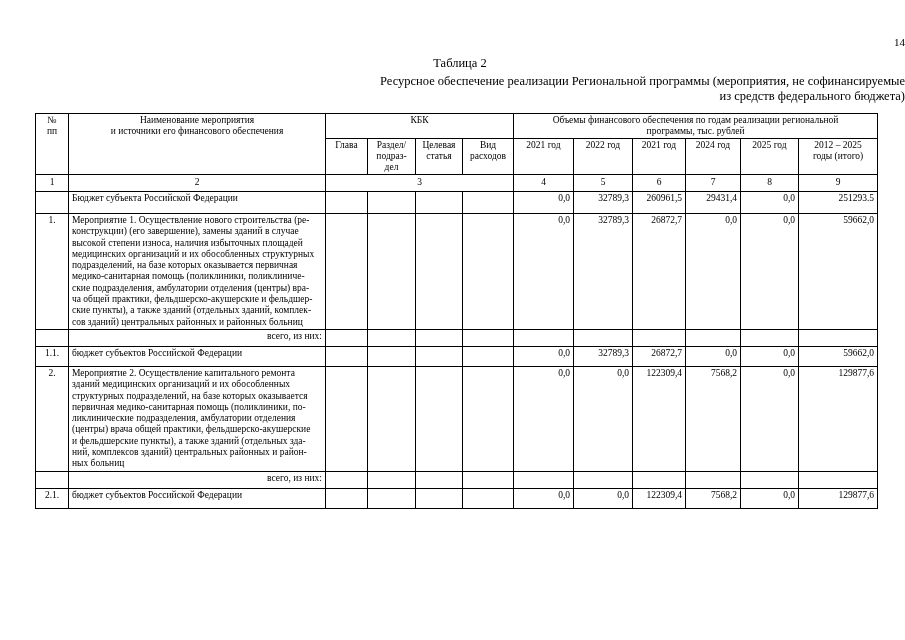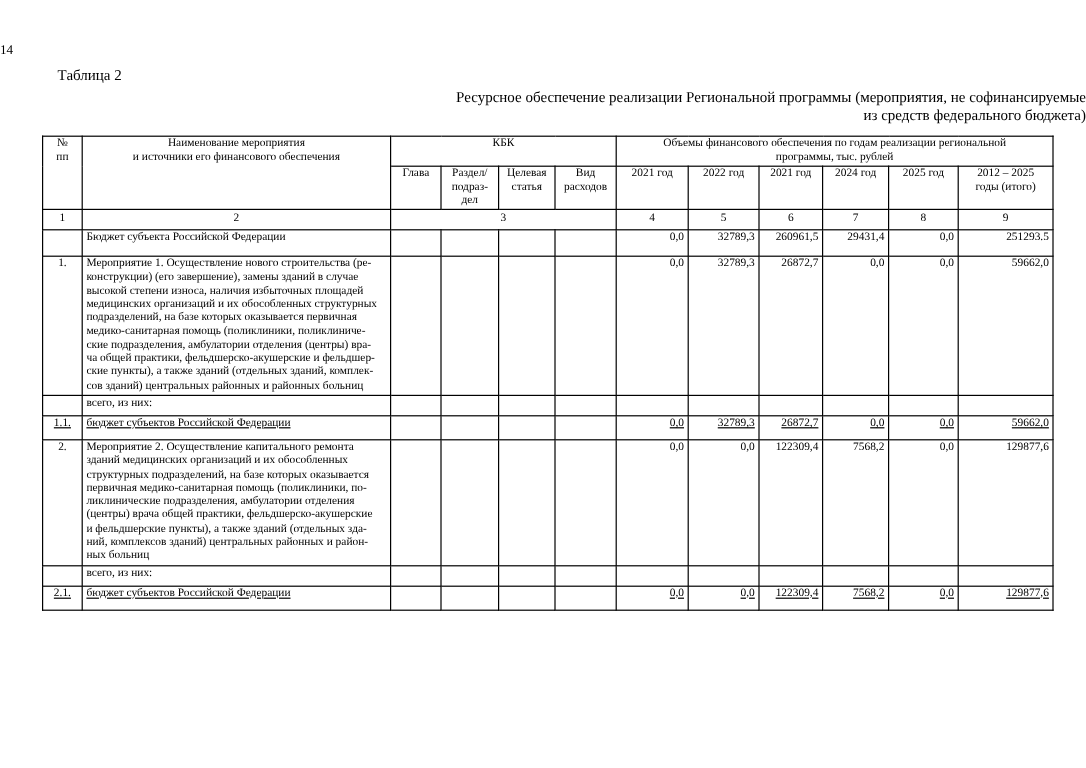--- a/index.html
+++ b/index.html
@@ -7,26 +7,26 @@
   body { font-family: "Liberation Serif", "DejaVu Serif", serif; color: #000; }
   .page {
     position: relative;
     width: 905px;
     height: 640px;
     background: #fff;
     margin: 0 auto;
     overflow: hidden;
   }
   .page-number {
-    text-align: left;
+    text-align: right;
     padding-top: 36px;
     font-size: 11px;
   }
   .table-caption-label {
-    text-align: left;
+    text-align: center;
     padding-right: 33px;
     font-size: 12.5px;
     margin-top: 8px;
     margin-left: 48px;
   }
   .doc-title {
     text-align: right;
     font-size: 12.5px;
     line-height: 15px;
     margin-top: 3px;
@@ -51,22 +51,22 @@
   .pre { white-space: pre-line; }
   th.hc { text-align: center; vertical-align: middle; line-height: 11px; }
   th.top { vertical-align: top; }
   tr.h1 th { height: 24px; }
   tr.h2 th { height: 34px; }
   tr.hidx td { height: 17px; text-align: center; line-height: 13px; }
   td.num-col { text-align: center; }
   td.name-col { line-height: 11.3px; }
   td.val { text-align: right; vertical-align: top; }
   tr.r-short td { height: 22px; }
-  tr.r-total td { height: 17px; }
-  tr.r-sub td { height: 20px; text-decoration: underline; }
+  tr.r-total td { height: 17px; text-align: right; }
+  tr.r-sub td { height: 20px; }
 </style>
 </head>
 <body>
 
 <div class="page">
 
   <div class="page-number">14</div>
   <div class="table-caption-label">Таблица 2</div>
   <div class="doc-title">Ресурсное обеспечение реализации Региональной программы (мероприятия, не софинансируемые
 из средств федерального бюджета)</div>

